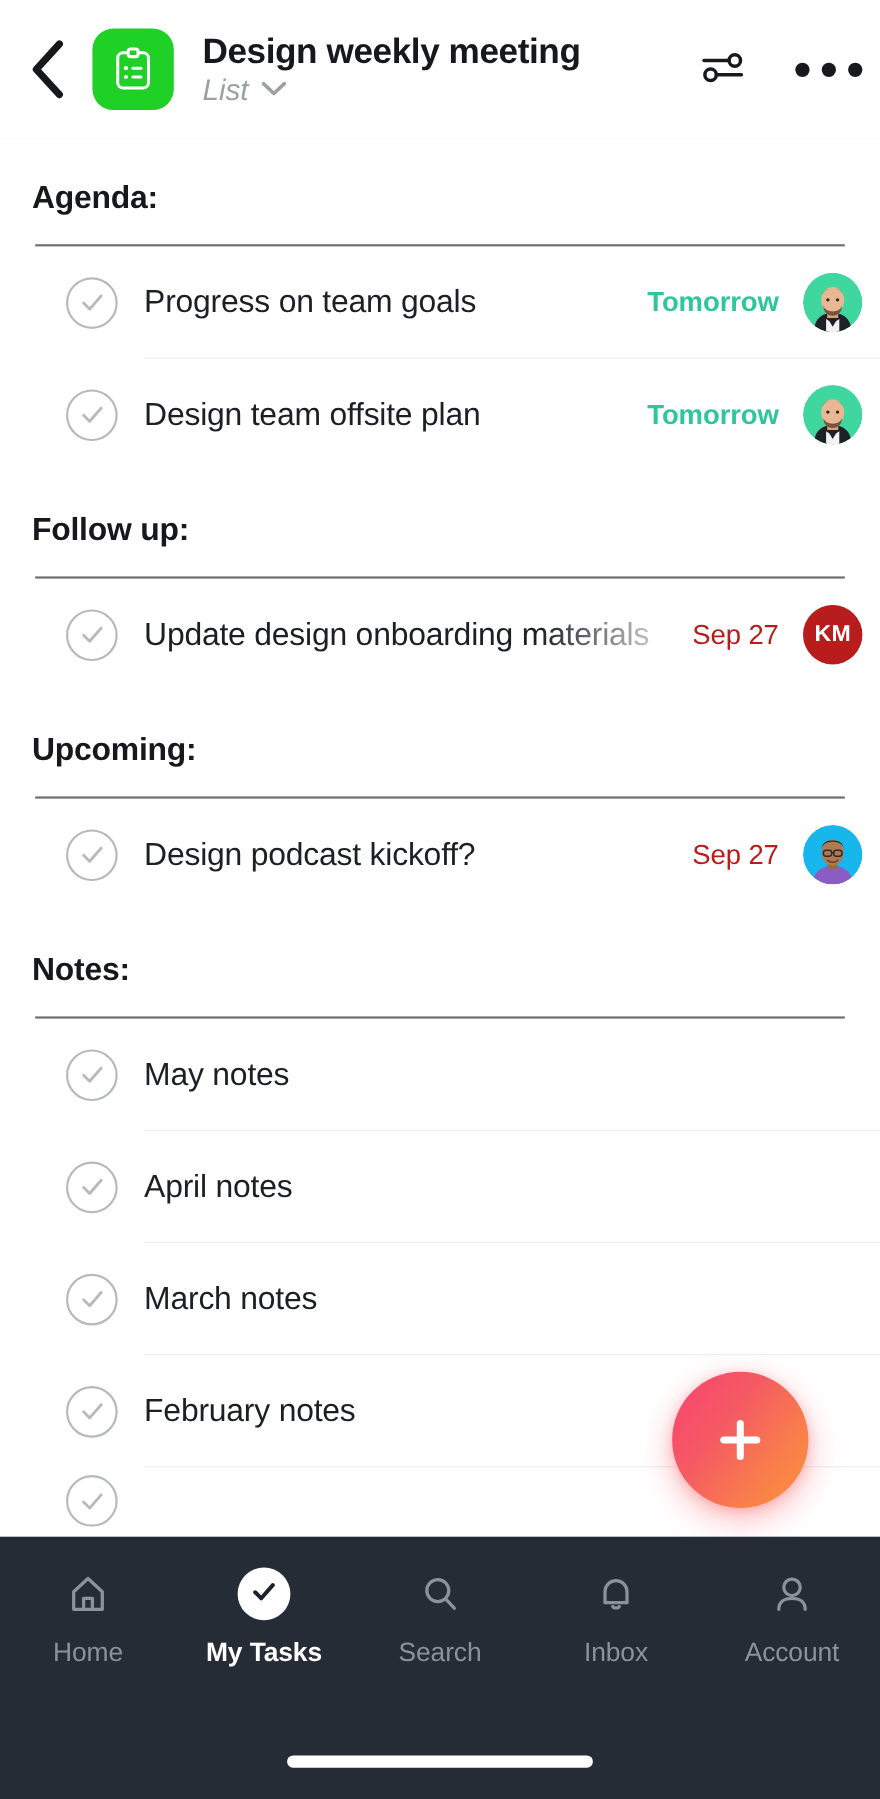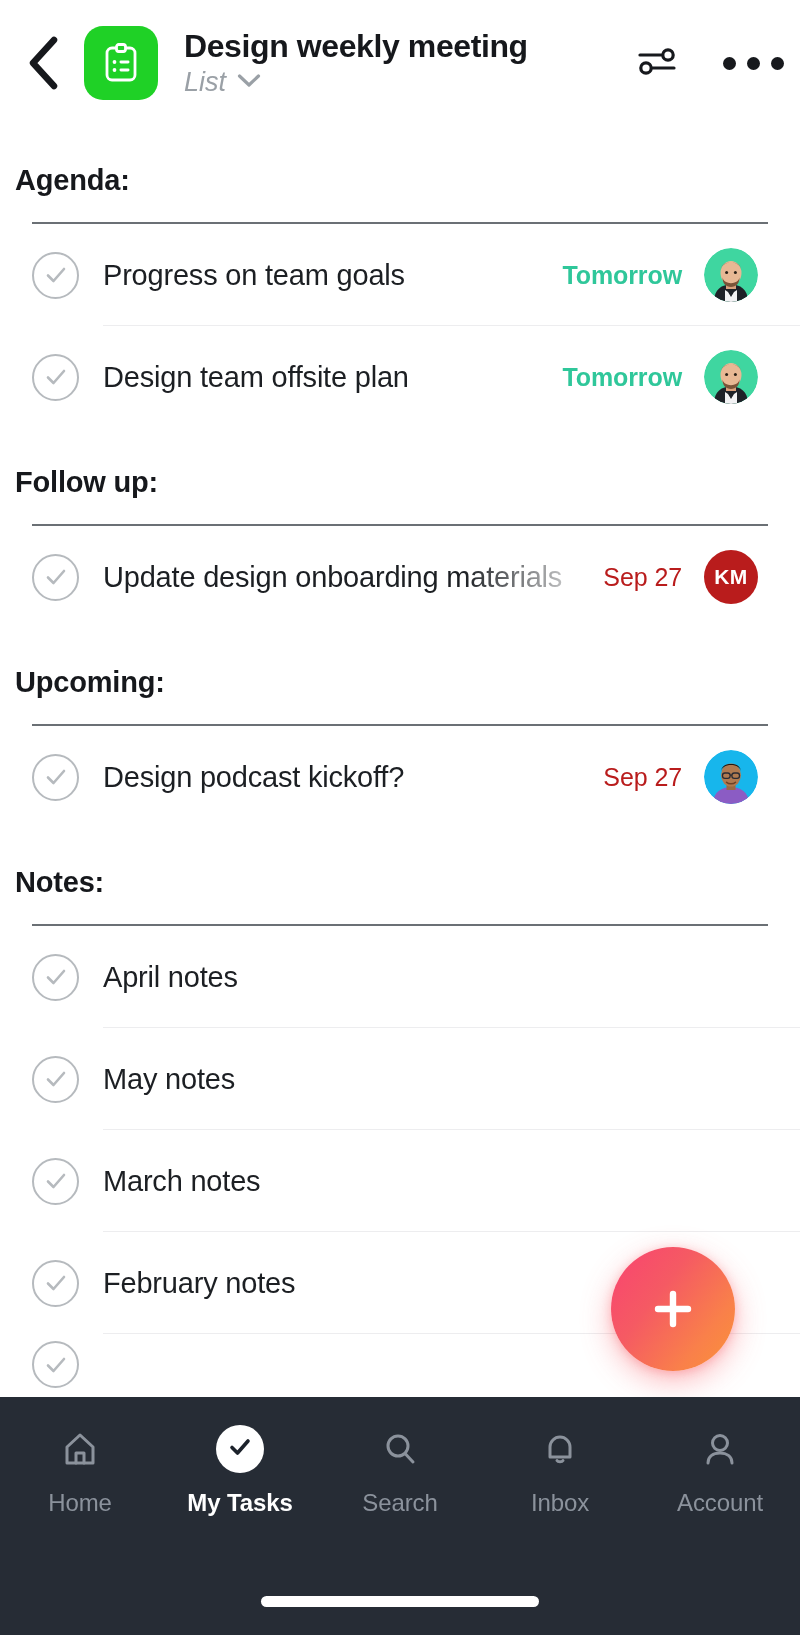--- a/index.html
+++ b/index.html
@@ -70,36 +70,37 @@
     top:126px; left:0; right:0; bottom:0;
     background:#fff;
     overflow:hidden;
   }
 
   .section-head {
     font-size:29px;
     font-weight:700;
     color:#16181c;
     letter-spacing:-0.2px;
-    padding:0 0 0 15px;
+    padding:0 0 0 29px;
   }
   .sec-spacer-top { height:38px; }
   .sec-rule {
     height:2px;
     background:#6b7075;
     margin:25px 32px 0 32px;
   }
 
   .row {
     position:relative;
     display:flex;
     align-items:center;
     height:102px;
     padding-left:32px;
-    padding-right:42px;
+    padding-right:16px;
+    margin-left:28px;
   }
   .row .hairline {
     position:absolute;
     left:103px; right:0; bottom:0;
     height:1px;
     background:#ededef;
   }
 
   .check {
     width:47px; height:47px;
@@ -403,33 +404,33 @@
     <div class="sec-rule"></div>
 
     <div class="row notes-row">
       <div class="check">
         <span>
           <svg width="26" height="26" viewBox="0 0 26 26" fill="none">
             <path d="M5 13.5 L10.5 19 L21 7" stroke="#b6babe" stroke-width="2.6" stroke-linecap="round" stroke-linejoin="round"></path>
           </svg>
         </span>
       </div>
+      <div class="row-title">May notes</div>
+      <div class="hairline"></div>
+    </div>
+
+    <div class="row notes-row">
+      <div class="check">
+        <span>
+          <svg width="26" height="26" viewBox="0 0 26 26" fill="none">
+            <path d="M5 13.5 L10.5 19 L21 7" stroke="#b6babe" stroke-width="2.6" stroke-linecap="round" stroke-linejoin="round"></path>
+          </svg>
+        </span>
+      </div>
       <div class="row-title">April notes</div>
-      <div class="hairline"></div>
-    </div>
-
-    <div class="row notes-row">
-      <div class="check">
-        <span>
-          <svg width="26" height="26" viewBox="0 0 26 26" fill="none">
-            <path d="M5 13.5 L10.5 19 L21 7" stroke="#b6babe" stroke-width="2.6" stroke-linecap="round" stroke-linejoin="round"></path>
-          </svg>
-        </span>
-      </div>
-      <div class="row-title">May notes</div>
       <div class="hairline"></div>
     </div>
 
     <div class="row notes-row">
       <div class="check">
         <span>
           <svg width="26" height="26" viewBox="0 0 26 26" fill="none">
             <path d="M5 13.5 L10.5 19 L21 7" stroke="#b6babe" stroke-width="2.6" stroke-linecap="round" stroke-linejoin="round"></path>
           </svg>
         </span>

